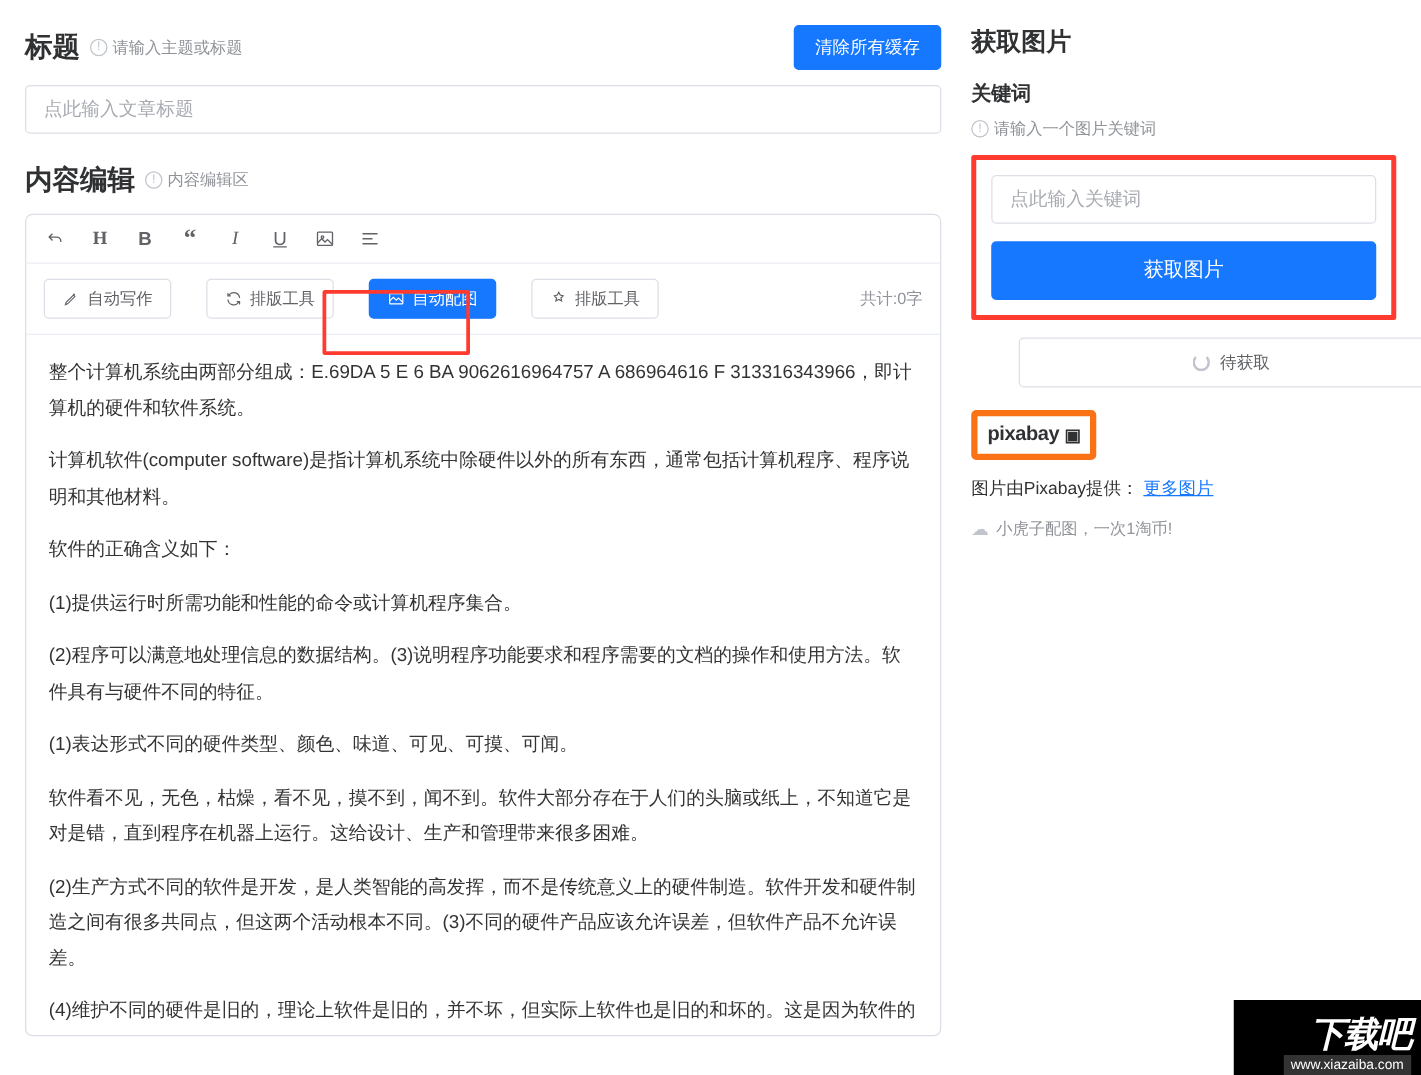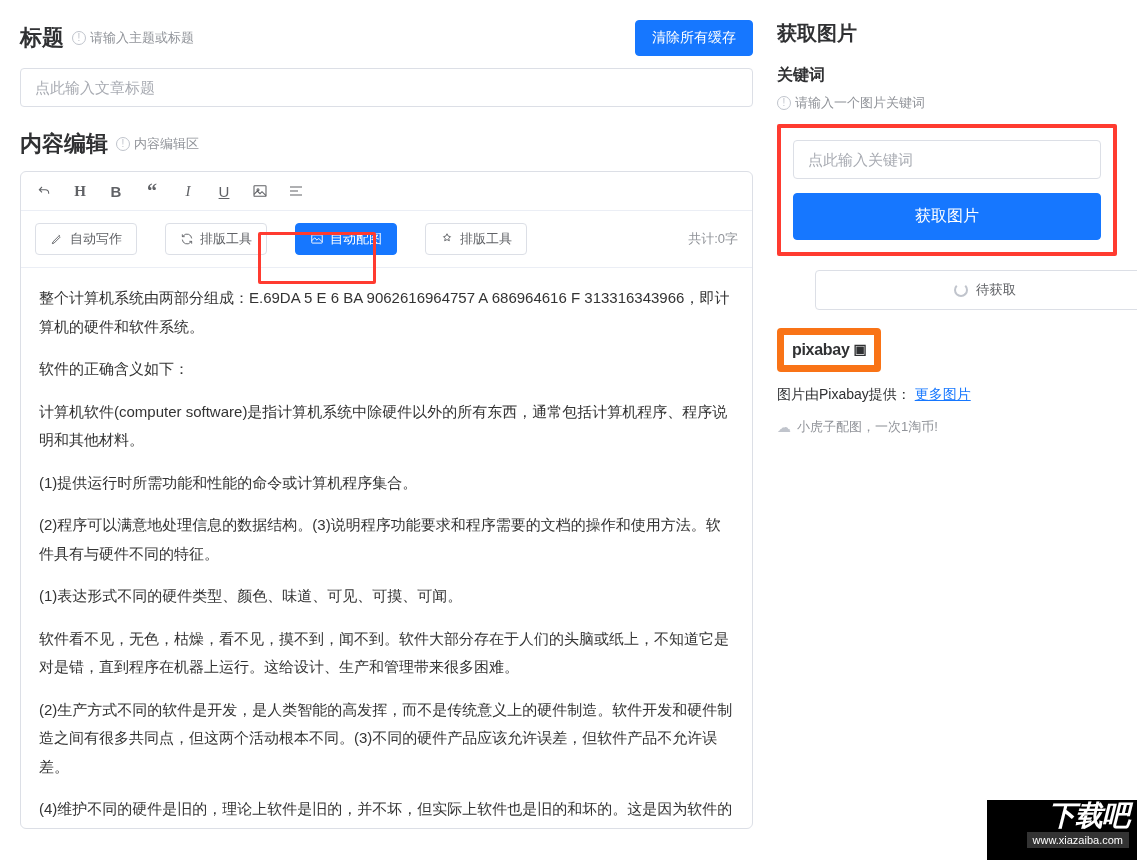--- a/index.html
+++ b/index.html
@@ -36,28 +36,28 @@
 .side h3 { font-size: 20px; font-weight: 700; margin-bottom: 18px; }
 .side .kw-head { display: flex; align-items: baseline; gap: 8px; margin-bottom: 12px; flex-direction: column; }
 .side .kw-head h4 { font-size: 16px; font-weight: 700; }
 .kw-box { border: 4px solid #ff3b30; padding: 12px; border-radius: 2px; }
 .btn-block { width: 100%; justify-content: center; padding: 12px; font-size: 16px; }
 .kw-box .input { margin-bottom: 14px; }
 
 .status-btn { width: 100%; border: 1px solid #dcdfe6; border-radius: 4px; padding: 10px; margin-top: 14px; display: flex; align-items: center; justify-content: center; gap: 8px; color: #606266; cursor: pointer; background: #fff; margin-left: 38px; }
 .spinner { width: 14px; height: 14px; border: 2px solid #c0c4cc; border-top-color: transparent; border-radius: 50%; }
 
-.pixabay { margin-top: 18px; padding: 6px 8px; border: 7px solid #f97316; border-radius: 4px; display: inline-flex; gap: 4px; font-weight: 600; font-size: 16px; letter-spacing: -0.3px; }
+.pixabay { margin-top: 18px; padding: 6px 8px; border: 5px solid #f97316; border-radius: 4px; display: inline-flex; align-items: center; gap: 4px; font-weight: 600; font-size: 16px; letter-spacing: -0.3px; }
 .pixabay .cam { font-size: 14px; }
 .credit-row { margin-top: 14px; font-size: 14px; }
 .credit-row a { color: #1677ff; text-decoration: underline; }
 .tip-row { margin-top: 14px; font-size: 13px; color: #909399; display: flex; align-items: center; gap: 6px; }
 .cloud-icon { font-size: 14px; color: #c0c4cc; }
 
-.watermark { position: absolute; right: 0; bottom: 0; width: 150px; height: 60px; background: #000; color: #fff; display: flex; flex-direction: column; align-items: flex-end; justify-content: flex-end; padding: 4px 8px 12px; }
+.watermark { position: absolute; right: 0; bottom: 0; width: 150px; height: 60px; background: #000; color: #fff; display: flex; flex-direction: column; align-items: flex-end; justify-content: flex-end; padding: 4px 8px 0; }
 .watermark .big { font-size: 28px; font-weight: 900; font-style: italic; letter-spacing: -1px; line-height: 1; }
 .watermark .url { font-size: 11px; background: #333; padding: 2px 6px; margin-top: 2px; }
 
 .icon-svg { width: 16px; height: 16px; fill: none; stroke: currentColor; stroke-width: 1.6; }
 </style>
 </head>
 <body>
 
 <div class="layout">
   <div class="main">
@@ -135,22 +135,22 @@
               <path d="M12 3l2 4 4 1-3 3 1 4-4-2-4 2 1-4-3-3 4-1z"></path>
             </svg>
           <span>排版工具</span>
         </button>
         <span class="counter">
           <span>共计:</span><span>0</span><span>字</span>
         </span>
       </div>
       <div class="editor-body" id="editor-body">
           <p>整个计算机系统由两部分组成：E.69DA 5 E 6 BA 9062616964757 A 686964616 F 313316343966，即计算机的硬件和软件系统。</p>
+          <p>计算机软件(computer software)是指计算机系统中除硬件以外的所有东西，通常包括计算机程序、程序说明和其他材料。</p>
           <p>软件的正确含义如下：</p>
-          <p>计算机软件(computer software)是指计算机系统中除硬件以外的所有东西，通常包括计算机程序、程序说明和其他材料。</p>
           <p>(1)提供运行时所需功能和性能的命令或计算机程序集合。</p>
           <p>(2)程序可以满意地处理信息的数据结构。(3)说明程序功能要求和程序需要的文档的操作和使用方法。软件具有与硬件不同的特征。</p>
           <p>(1)表达形式不同的硬件类型、颜色、味道、可见、可摸、可闻。</p>
           <p>软件看不见，无色，枯燥，看不见，摸不到，闻不到。软件大部分存在于人们的头脑或纸上，不知道它是对是错，直到程序在机器上运行。这给设计、生产和管理带来很多困难。</p>
           <p>(2)生产方式不同的软件是开发，是人类智能的高发挥，而不是传统意义上的硬件制造。软件开发和硬件制造之间有很多共同点，但这两个活动根本不同。(3)不同的硬件产品应该允许误差，但软件产品不允许误差。</p>
           <p>(4)维护不同的硬件是旧的，理论上软件是旧的，并不坏，但实际上软件也是旧的和坏的。这是因为软件的整个生命周期都处于更改(维护)状态。</p>
         </div>
     </div>
   </div>
 

